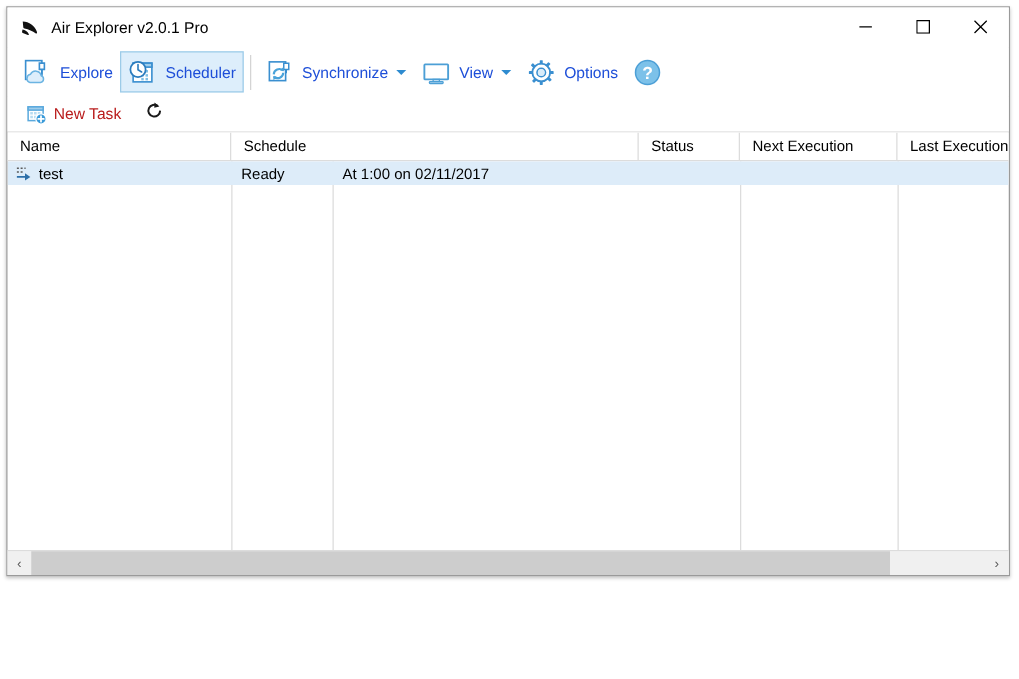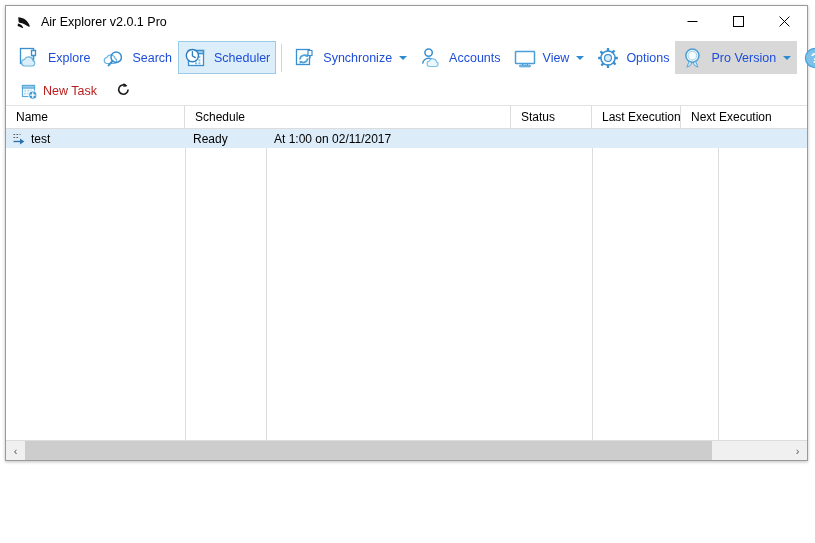--- a/index.html
+++ b/index.html
@@ -304,30 +304,20 @@
         <svg width="26" height="26" viewBox="0 0 26 26">
           <rect x="3.5" y="3.5" width="13" height="15" fill="#ffffff" stroke="#3a8fd0" stroke-width="1.3"></rect>
           <path d="M14.5 5.5 h4 v5 h-4 z" fill="#ffffff" stroke="#3a8fd0" stroke-width="1.3"></path>
           <path d="M16.5 10.5 v4" stroke="#3a8fd0" stroke-width="1.3" fill="none"></path>
           <path d="M7 21 a3.4 3.4 0 0 1 0.4 -6.6 a4.6 4.6 0 0 1 8.6 1.2 a2.8 2.8 0 0 1 -0.6 5.4 z" fill="#ddeefb" stroke="#6bb4e2" stroke-width="1.2"></path>
         </svg>
       </span>
       <span class="tb-lbl">Explore</span>
     </div>
 
-    <div class="tb-item">
-      <span class="tb-ico">
-        <svg width="26" height="26" viewBox="0 0 26 26">
-          <path d="M5.5 18.5 a3.2 3.2 0 0 1 0.4 -6.2 a4.4 4.4 0 0 1 8.2 1.1 a2.7 2.7 0 0 1 -0.6 5.1 z" fill="#ffffff" stroke="#6bb4e2" stroke-width="1.2"></path>
-          <circle cx="15.2" cy="12.2" r="5.2" fill="none" stroke="#3a8fd0" stroke-width="1.5"></circle>
-          <path d="M11.4 16.2 L7.6 20.4" stroke="#3a8fd0" stroke-width="2" fill="none" stroke-linecap="round"></path>
-        </svg>
-      </span>
-      <span class="tb-lbl">Search</span>
-    </div>
 
     <div class="tb-item active">
       <span class="tb-ico">
         <svg width="26" height="26" viewBox="0 0 26 26">
           <rect x="5.5" y="5.5" width="15" height="15" fill="#ffffff" stroke="#3a8fd0" stroke-width="1.3"></rect>
           <rect x="5.5" y="5.5" width="15" height="3.2" fill="#9fcdeb" stroke="#3a8fd0" stroke-width="1.3"></rect>
           <g fill="#7fc0e6">
             <rect x="12" y="11" width="2" height="2"></rect>
               <rect x="15.4" y="11" width="2" height="2"></rect>
             <rect x="12" y="14.3" width="2" height="2"></rect>
@@ -353,30 +343,20 @@
           <path d="M8 14.5 a4.4 4.4 0 0 1 7.4 -3.1" fill="none" stroke="#4aa3da" stroke-width="1.7"></path>
           <path d="M15.8 8.6 l0.3 3.3 l-3.2 -0.7 z" fill="#4aa3da"></path>
           <path d="M15.6 13.2 a4.4 4.4 0 0 1 -7.4 3.1" fill="none" stroke="#4aa3da" stroke-width="1.7"></path>
           <path d="M7.8 19.1 l-0.3 -3.3 l3.2 0.7 z" fill="#4aa3da"></path>
         </svg>
       </span>
       <span class="tb-lbl">Synchronize</span>
       <span class="tb-caret"></span>
     </div>
 
-    <div class="tb-item">
-      <span class="tb-ico">
-        <svg width="26" height="26" viewBox="0 0 26 26">
-          <circle cx="10.6" cy="7.6" r="3.7" fill="#ffffff" stroke="#3a8fd0" stroke-width="1.5"></circle>
-          <path d="M4.6 18.6 a6.1 6.1 0 0 1 12.1 0" fill="#ffffff" stroke="#3a8fd0" stroke-width="1.5"></path>
-          <path d="M11 21.5 a2.9 2.9 0 0 1 0.3 -5.6 a3.9 3.9 0 0 1 7.3 1 a2.4 2.4 0 0 1 -0.5 4.6 z" fill="#ecf6fd" stroke="#7cc0e8" stroke-width="1.2"></path>
-        </svg>
-      </span>
-      <span class="tb-lbl">Accounts</span>
-    </div>
 
     <div class="tb-item">
       <span class="tb-ico">
         <svg width="26" height="26" viewBox="0 0 26 26">
           <rect x="3.5" y="6.5" width="19" height="12" rx="0.6" fill="#ffffff" stroke="#4c9fd6" stroke-width="1.5"></rect>
           <rect x="10.5" y="18.5" width="5" height="2" fill="#bcdcf1" stroke="#4c9fd6" stroke-width="1"></rect>
           <rect x="7.5" y="20.2" width="11" height="1.6" rx="0.6" fill="#9fcdeb" stroke="#4c9fd6" stroke-width="1"></rect>
         </svg>
       </span>
       <span class="tb-lbl">View</span>
@@ -399,32 +379,20 @@
             <rect x="18.2" y="16.8" width="2.4" height="3.3" rx="0.5" transform="rotate(-45 19.4 18.4)"></rect>
             <rect x="16.8" y="5.4" width="3.3" height="2.4" rx="0.5" transform="rotate(-45 18.4 6.6)"></rect>
             <rect x="5.9" y="18.2" width="3.3" height="2.4" rx="0.5" transform="rotate(-45 7.5 19.4)"></rect>
           </g>
           <circle cx="13" cy="13" r="2.8" fill="#d9ecf9"></circle>
         </svg>
       </span>
       <span class="tb-lbl">Options</span>
     </div>
 
-    <div class="tb-item hovered">
-      <span class="tb-ico">
-        <svg width="26" height="26" viewBox="0 0 26 26">
-          <path d="M9.4 15.5 L6.8 22.2 L10.2 20.6 L12.0 17.6 Z" fill="#cfe7f7" stroke="#5aa9dd" stroke-width="1"></path>
-          <path d="M15.4 15.5 L18.0 22.2 L14.6 20.6 L12.8 17.6 Z" fill="#cfe7f7" stroke="#5aa9dd" stroke-width="1"></path>
-          <circle cx="12.4" cy="10.6" r="6.6" fill="#e8f4fc" stroke="#4c9fd6" stroke-width="1.5"></circle>
-          <circle cx="12.4" cy="10.6" r="4.3" fill="#f7fbfe" stroke="#a8d4ee" stroke-width="1"></circle>
-        </svg>
-      </span>
-      <span class="tb-lbl">Pro Version</span>
-      <span class="tb-caret"></span>
-    </div>
 
     <div class="tb-item">
       <span class="tb-ico">
         <svg width="26" height="26" viewBox="0 0 26 26">
           <circle cx="13" cy="13" r="9.6" fill="#7cc1e9" stroke="#4c9fd6" stroke-width="1.2"></circle>
           <text x="13" y="18.4" font-family="Liberation Sans, sans-serif" font-size="14" font-weight="bold" text-anchor="middle" fill="#ffffff">?</text>
         </svg>
       </span>
       <span class="tb-lbl"></span>
 
@@ -459,22 +427,22 @@
       </span>
     </div>
   </div>
 
   <div id="list-view">
 
     <div id="list-header">
       <div class="col-head" style="width:179px">Name</div>
       <div class="col-head" style="width:326px">Schedule</div>
       <div class="col-head" style="width:81px">Status</div>
+      <div class="col-head" style="width:126px">Next Execution</div>
       <div class="col-head" style="width:89px">Last Execution</div>
-      <div class="col-head" style="width:126px">Next Execution</div>
     </div>
 
     <div id="rows-area">
       <div class="col-rule" style="left:179px"></div>
       <div class="col-rule" style="left:260px"></div>
       <div class="col-rule" style="left:586px"></div>
       <div class="col-rule" style="left:712px"></div>
 
       <div class="row selected">
         <div class="cell with-icon" style="width:179px">

